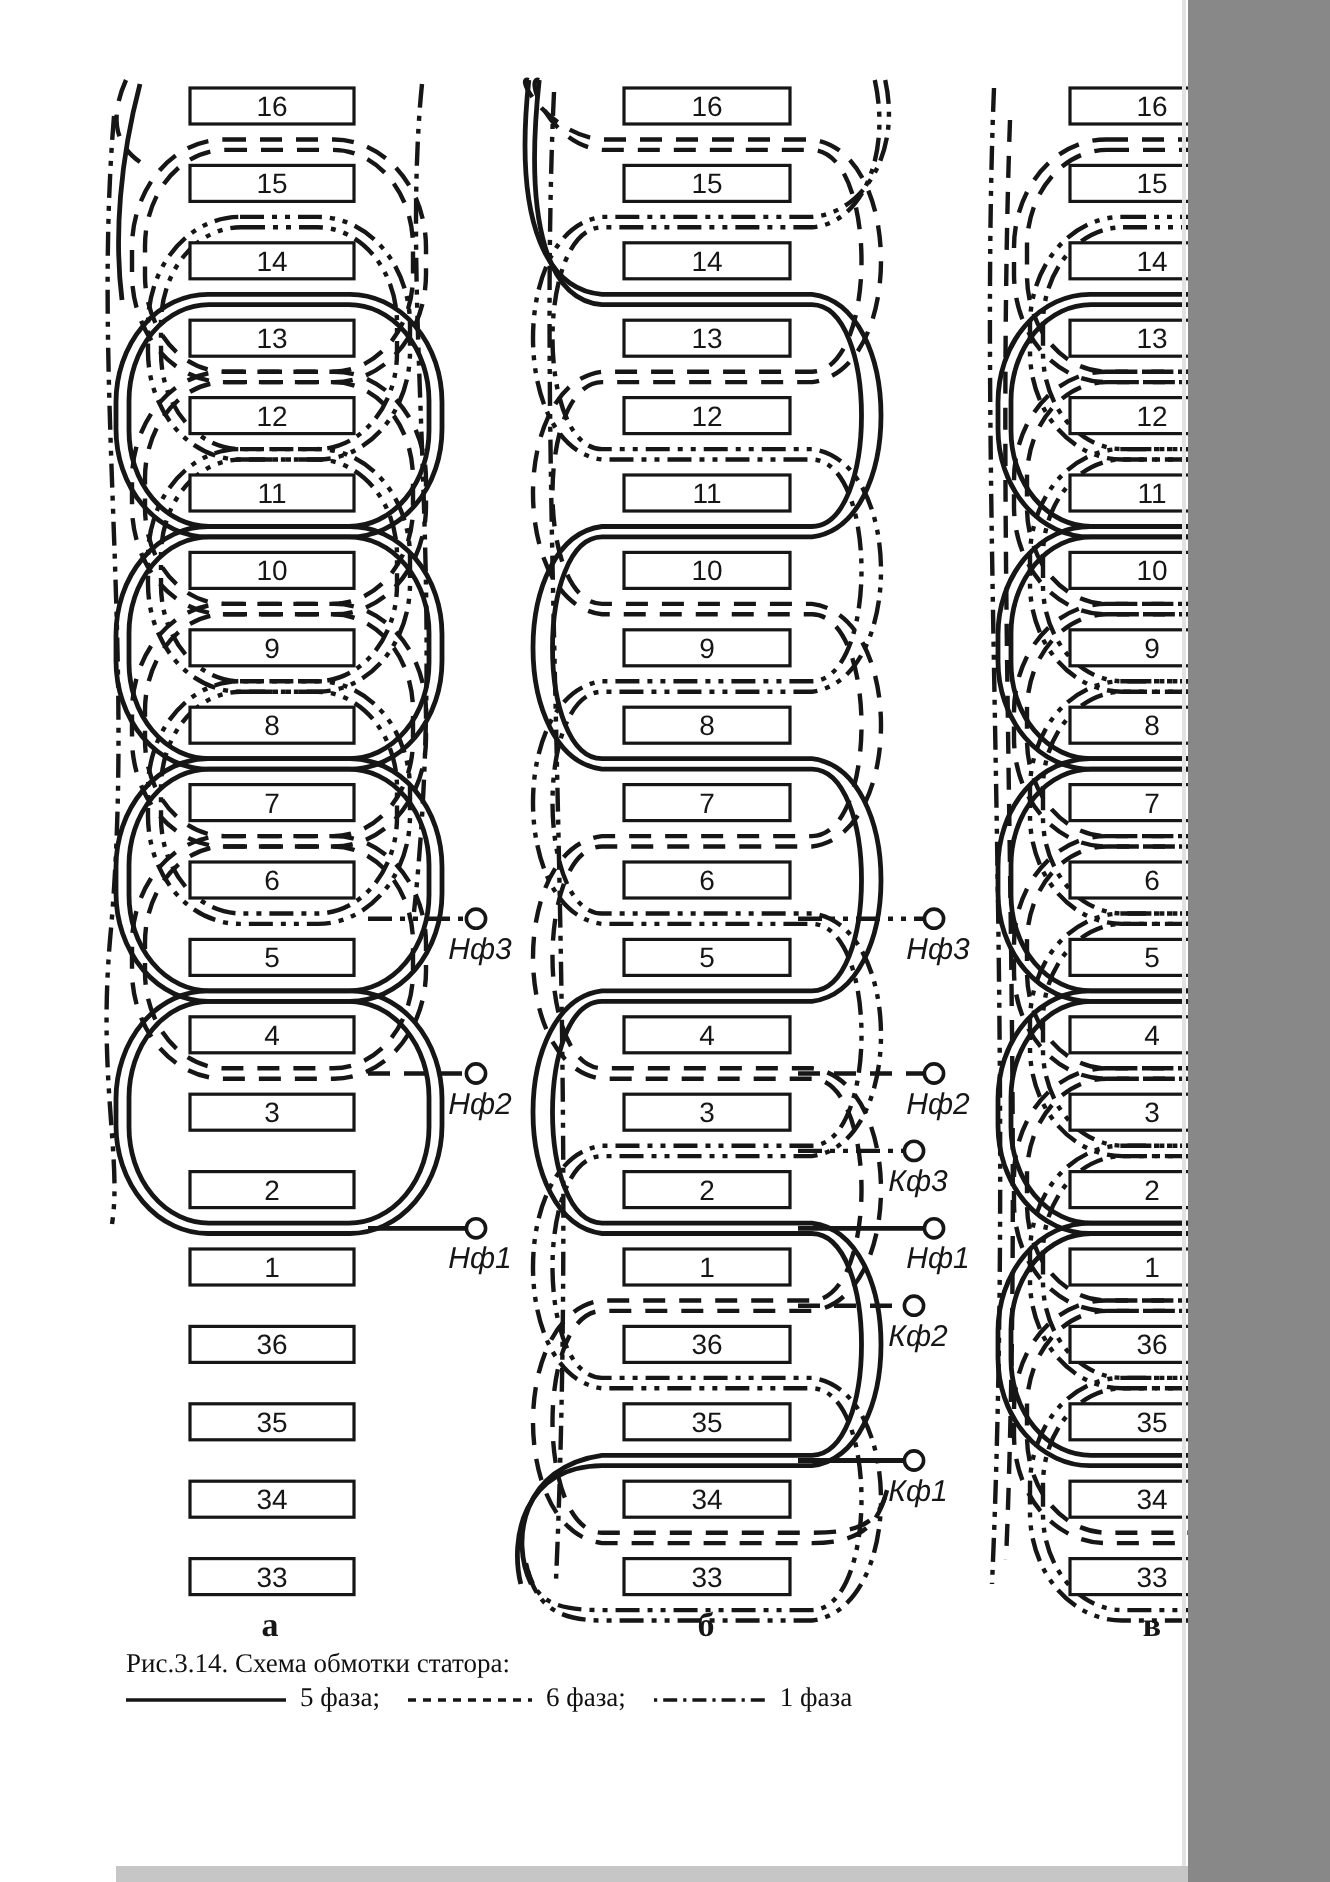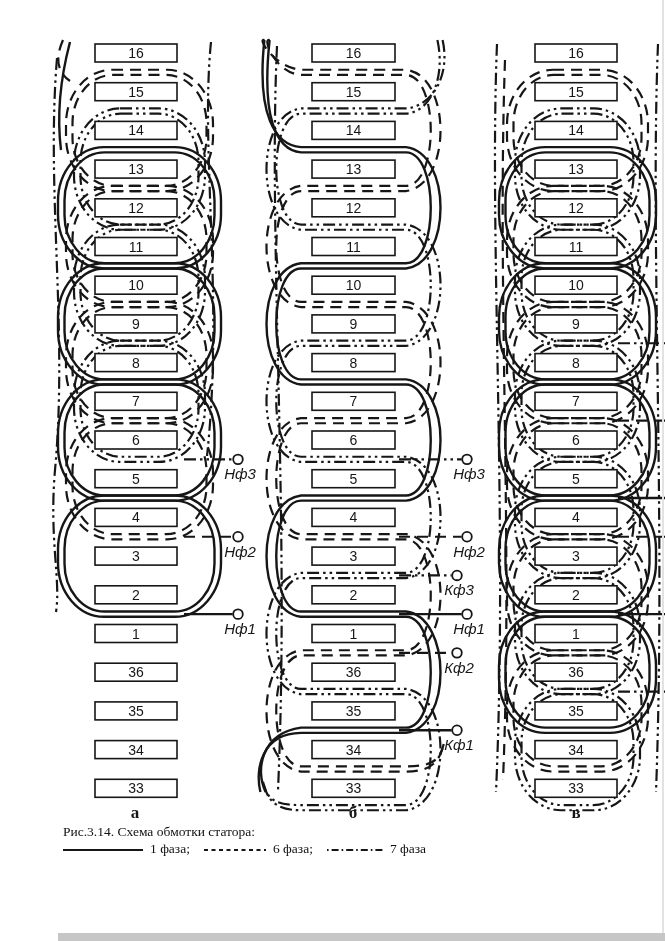--- a/index.html
+++ b/index.html
@@ -1,17 +1,17 @@
 <!DOCTYPE html>
 <html><head>
 <meta charset="utf-8">
 <style>
   html,body{margin:0;padding:0;background:#888;}
   .page{
-    position:relative;width:665px;height:941px;background:#ffffff;
+    position:relative;width:594px;height:941px;background:#ffffff;
     overflow:hidden;font-family:"Liberation Serif",serif;
   }
   #diagram{position:absolute;left:0;top:0;}
   .caption{
     position:absolute;left:63px;top:824px;width:590px;
     font-size:13.5px;line-height:16px;color:#111;
   }
   .caption .line{white-space:nowrap;}
   .legend-line{display:flex;align-items:center;white-space:nowrap;margin-top:1px;}
   .legend-sample{margin-right:7px;}
@@ -252,27 +252,27 @@
       <line x1="618" y1="691.5500000000001" x2="666" y2="691.5500000000001" fill="none" stroke="#161616" stroke-width="2.2" stroke-dasharray="12 4 2.5 4 2.5 4"></line>
       <text x="576" y="818" text-anchor="middle" font-family="&quot;Liberation Serif&quot;, serif" font-size="17px" font-weight="bold" fill="#161616">в</text>
     </svg>
 
   <div class="caption">
     <div class="line">Рис.3.14. Схема обмотки статора:</div>
     <div class="legend-line">
       <span class="legend-sample" id="leg0"><svg width="80" height="7">
             <line x1="0" y1="4" x2="80" y2="4" stroke="#161616" stroke-width="1.8"></line>
           </svg></span>
-      <span class="legend-label">1 фаза;</span>
+      <span class="legend-label">5 фаза;</span>
       <span class="legend-sample" id="leg1"><svg width="62" height="7">
             <line x1="0" y1="4" x2="62" y2="4" stroke="#161616" stroke-width="1.8" stroke-dasharray="4 3.5"></line>
           </svg></span>
       <span class="legend-label">6 фаза;</span>
       <span class="legend-sample" id="leg2"><svg width="56" height="7">
             <line x1="0" y1="4" x2="56" y2="4" stroke="#161616" stroke-width="1.8" stroke-dasharray="1.6 3 7 3"></line>
           </svg></span>
-      <span class="legend-label">7 фаза</span>
+      <span class="legend-label">1 фаза</span>
     </div>
   </div>
 
   <div class="edge-right"></div>
   <div class="edge-bottom"></div>
 </div>
 
 </body></html>

